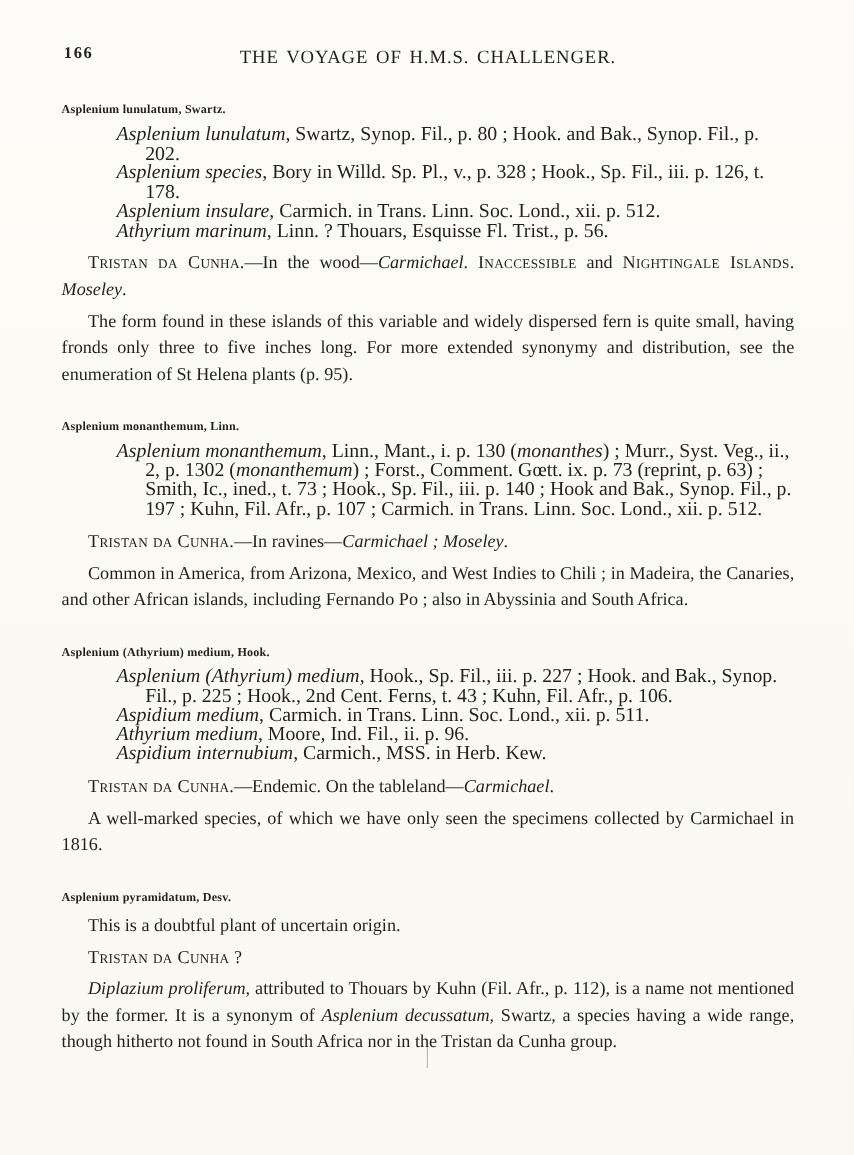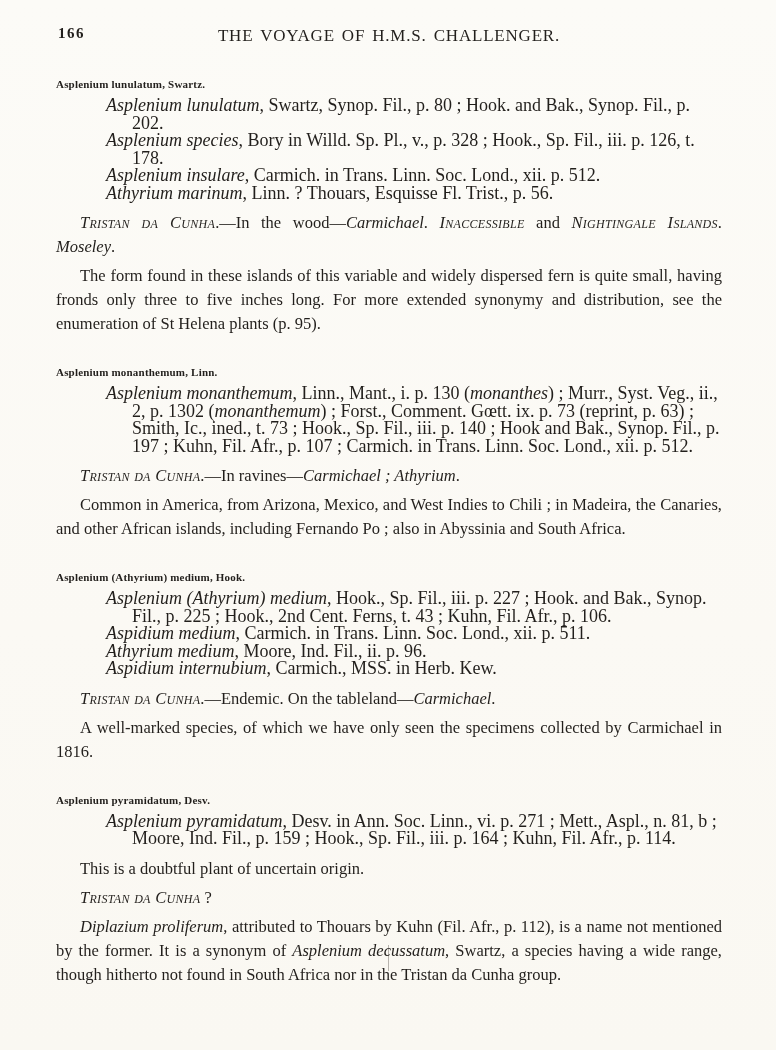--- a/index.html
+++ b/index.html
@@ -9,21 +9,21 @@
     height: 1050px;
     background: #f4f3ef;
     font-family: "Liberation Serif", "DejaVu Serif", serif;
     color: #221f1c;
     overflow: hidden;
   }
   .page {
     position: relative;
     width: 776px;
     height: 1050px;
-    padding: 24px 54px 40px 56px;
+    padding: 40px 54px 40px 56px;
     background: linear-gradient(180deg, #fcfbf7 0%, #fbf9f4 60%, #faf8f2 100%);
   }
   .running-head {
     position: relative;
     height: 22px;
     margin-bottom: 32px;
   }
   .page-num {
     position: absolute;
     left: 2px;
@@ -63,21 +63,21 @@
   }
   .body-para {
     margin: 0 0 5px 0;
     font-size: 16.5px;
     line-height: 24px;
     text-align: justify;
     text-indent: 24px;
   }
   .body-para:last-child { margin-bottom: 0; }
   .it { font-style: italic; }
-  .sc { font-variant: small-caps; letter-spacing: 0.3px; font-style: italic; }
+  .sc { font-variant: small-caps; letter-spacing: 0.3px; }
   .artifact {
     position: absolute;
     left: 388px;
     top: 945px;
     width: 1px;
     height: 26px;
     background: rgba(60, 55, 50, 0.35);
   }
 </style>
 </head>
@@ -98,38 +98,35 @@
           <p class="syn-entry"><span class="it">Athyrium marinum</span><span class="">, Linn. ? Thouars, Esquisse Fl. Trist., p. 56.</span></p>
         </div>
         <p class="body-para habitat"><span class="sc">Tristan da Cunha</span><span class="">.—In the wood—</span><span class="it">Carmichael</span><span class="">. </span><span class="sc">Inaccessible</span><span class=""> and </span><span class="sc">Nightingale Islands</span><span class="">. </span><span class="it">Moseley</span><span class="">.</span></p>
         <p class="body-para"><span class="">The form found in these islands of this variable and widely dispersed fern is quite small, having fronds only three to five inches long. For more extended synonymy and distribution, see the enumeration of St Helena plants (p. 95).</span></p>
       </section>
       <section class="species-section">
         <h2 class="species-heading">Asplenium monanthemum, Linn.</h2>
         <div class="synonymy">
           <p class="syn-entry"><span class="it">Asplenium monanthemum</span><span class="">, Linn., Mant., i. p. 130 (</span><span class="it">monanthes</span><span class="">) ; Murr., Syst. Veg., ii., 2, p. 1302 (</span><span class="it">monanthemum</span><span class="">) ; Forst., Comment. Gœtt. ix. p. 73 (reprint, p. 63) ; Smith, Ic., ined., t. 73 ; Hook., Sp. Fil., iii. p. 140 ; Hook and Bak., Synop. Fil., p. 197 ; Kuhn, Fil. Afr., p. 107 ; Carmich. in Trans. Linn. Soc. Lond., xii. p. 512.</span></p>
         </div>
-        <p class="body-para habitat"><span class="sc">Tristan da Cunha</span><span class="">.—In ravines—</span><span class="it">Carmichael ; Athyrium</span><span class="">.</span></p>
+        <p class="body-para habitat"><span class="sc">Tristan da Cunha</span><span class="">.—In ravines—</span><span class="it">Carmichael ; Moseley</span><span class="">.</span></p>
         <p class="body-para"><span class="">Common in America, from Arizona, Mexico, and West Indies to Chili ; in Madeira, the Canaries, and other African islands, including Fernando Po ; also in Abyssinia and South Africa.</span></p>
       </section>
       <section class="species-section">
         <h2 class="species-heading">Asplenium (Athyrium) medium, Hook.</h2>
         <div class="synonymy">
           <p class="syn-entry"><span class="it">Asplenium (Athyrium) medium</span><span class="">, Hook., Sp. Fil., iii. p. 227 ; Hook. and Bak., Synop. Fil., p. 225 ; Hook., 2nd Cent. Ferns, t. 43 ; Kuhn, Fil. Afr., p. 106.</span></p>
           <p class="syn-entry"><span class="it">Aspidium medium</span><span class="">, Carmich. in Trans. Linn. Soc. Lond., xii. p. 511.</span></p>
           <p class="syn-entry"><span class="it">Athyrium medium</span><span class="">, Moore, Ind. Fil., ii. p. 96.</span></p>
           <p class="syn-entry"><span class="it">Aspidium internubium</span><span class="">, Carmich., MSS. in Herb. Kew.</span></p>
         </div>
         <p class="body-para habitat"><span class="sc">Tristan da Cunha</span><span class="">.—Endemic. On the tableland—</span><span class="it">Carmichael</span><span class="">.</span></p>
         <p class="body-para"><span class="">A well-marked species, of which we have only seen the specimens collected by Carmichael in 1816.</span></p>
       </section>
       <section class="species-section">
         <h2 class="species-heading">Asplenium pyramidatum, Desv.</h2>
-        <div class="synonymy">
-          <p class="syn-entry"><span class="it">Asplenium pyramidatum</span><span class="">, Desv. in Ann. Soc. Linn., vi. p. 271 ; Mett., Aspl., n. 81, b ; Moore, Ind. Fil., p. 159 ; Hook., Sp. Fil., iii. p. 164 ; Kuhn, Fil. Afr., p. 114.</span></p>
-        </div>
         <p class="body-para"><span class="">This is a doubtful plant of uncertain origin.</span></p>
         <p class="body-para habitat"><span class="sc">Tristan da Cunha</span><span class=""> ?</span></p>
         <p class="body-para"><span class="it">Diplazium proliferum</span><span class="">, attributed to Thouars by Kuhn (Fil. Afr., p. 112), is a name not mentioned by the former. It is a synonym of </span><span class="it">Asplenium decussatum</span><span class="">, Swartz, a species having a wide range, though hitherto not found in South Africa nor in the Tristan da Cunha group.</span></p>
       </section>
     </div>
   <div class="artifact"></div>
 </div>
 
 </body></html>

